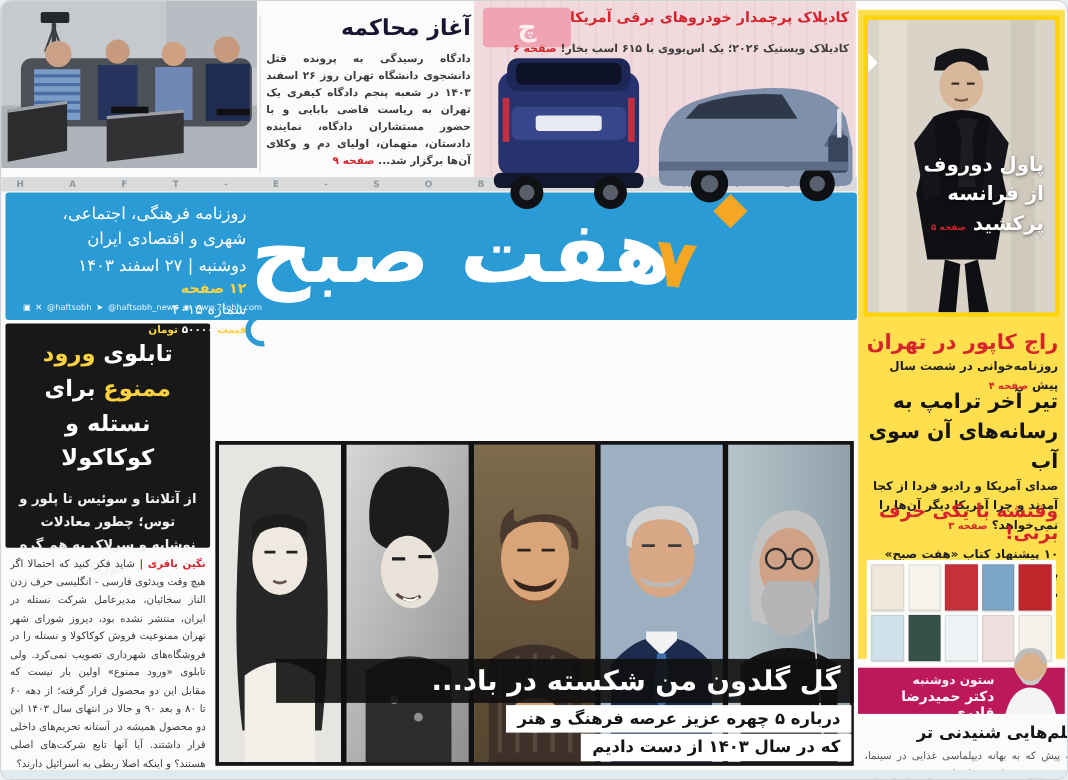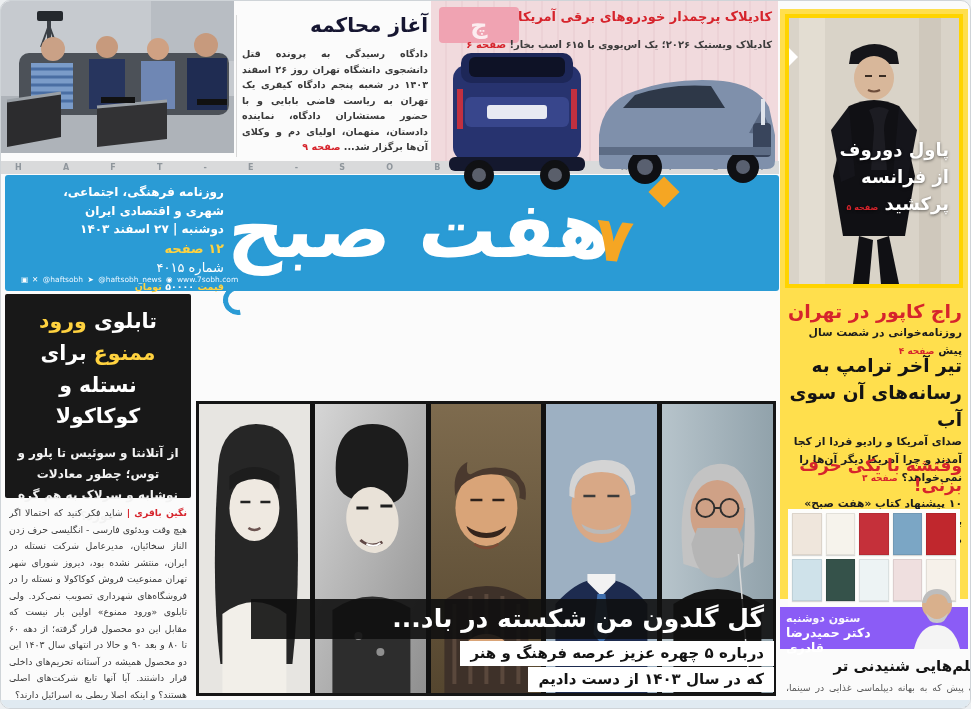--- a/index.html
+++ b/index.html
@@ -27,21 +27,21 @@
   #cad-headline{right:6px;top:8px;left:60px;font-size:13px;font-weight:900;color:#d6242c;text-align:right;letter-spacing:-0.4px;}
   #cad-subhead{right:6px;top:38px;left:6px;font-size:10px;font-weight:bold;color:#3c3c3c;text-align:right;}
   #cad-cars{left:430px;top:38px;width:347px;height:158px;z-index:6;}
 
   
   #letters-strip{left:0;top:160px;width:778px;height:13px;background:#d9dadb;overflow:hidden;}
   #letters-strip .ltr-row{display:flex;justify-content:space-between;padding:0 14px;height:13px;align-items:center;}
   #letters-strip span{font-size:8px;font-weight:bold;color:#8f969c;}
   #blue-band{left:4px;top:174px;width:774px;height:116px;background:#2a9bd5;border-radius:3px;z-index:1;}
   #mast-info{left:14px;top:8px;width:205px;text-align:right;color:#fff;}
-  #mast-info .i-line{font-size:12px;font-weight:bold;line-height:1.55;}
+  #mast-info .i-line{font-size:15px;font-weight:normal;line-height:1.55;}
   #mast-info .i-pages{font-size:13px;font-weight:900;color:#ffd23f;line-height:1.5;}
   #mast-info .i-num{font-size:13px;font-weight:normal;line-height:1.6;}
   #mast-info .i-price{font-size:9.5px;font-weight:bold;color:#ffd23f;line-height:1.6;}
   #mast-info .i-price .val{color:#fff;}
   #mast-social{left:14px;bottom:7px;font-size:7.5px;color:#eaf6ff;direction:ltr;text-align:left;}
   #mast-social .ic{display:inline-block;margin:0 2px;color:#fff;}
   #logo-script{left:180px;top:-4px;width:470px;height:120px;color:#fff;
      font-size:78px;font-weight:900;text-align:center;line-height:118px;
      transform:skewX(-4deg);letter-spacing:-4px;text-shadow:0 0 2px #2a9bd5;}
   #logo-seven{left:590px;top:28px;font-size:62px;font-weight:900;color:#f5a623;transform:rotate(6deg);}
@@ -87,21 +87,21 @@
   #durov-arrow{position:absolute;left:0;top:30px;width:0;height:0;border:9px solid transparent;border-left-color:#fff;z-index:3;}
   .rc-sec{position:absolute;left:6px;right:6px;text-align:right;}
   .rc-title-red{font-size:19px;font-weight:900;color:#d6242c;letter-spacing:-0.5px;line-height:1.3;}
   .rc-title-blk{font-size:18.5px;font-weight:900;color:#141414;letter-spacing:-0.5px;line-height:1.45;}
   .rc-sub{font-size:10.8px;font-weight:bold;color:#1d1d1d;line-height:1.65;}
   .rc-sub .pgref{font-size:9px;}
   #rc-books-title{font-size:17px;font-weight:900;color:#d6242c;}
   #rc-covers{position:absolute;left:8px;right:8px;top:500px;background:#fdfdfb;padding:4px;box-sizing:border-box;}
   .cov-row{display:flex;gap:4px;margin-bottom:4px;}
   .cover{flex:1;height:40px;border:1px solid #00000014;box-shadow:0 1px 1px rgba(0,0,0,.15);}
-  #rc-monday{position:absolute;left:0;top:598px;width:188px;height:42px;background:#8b5cf6;color:#fff;text-align:left;
+  #rc-monday{position:absolute;left:0;top:598px;width:188px;height:42px;background:#be185d;color:#fff;text-align:right;
              padding:5px 64px 0 6px;box-sizing:border-box;}
   #rc-monday .m1{font-size:11px;font-weight:bold;opacity:.95;}
   #rc-monday .m2{font-size:12.5px;font-weight:900;}
   #monday-head{position:absolute;right:2px;bottom:0;width:58px;height:66px;overflow:visible;}
   #rc-films{position:absolute;left:6px;right:6px;top:648px;text-align:right;}
   #rc-films .f-title{font-size:15px;font-weight:900;color:#141414;}
   #rc-films .f-body{margin-top:5px;font-size:9.3px;color:#555;line-height:1.7;text-align:justify;height:34px;overflow:hidden;}
 
   
   #bottom-strip{left:0;top:699px;width:971px;height:10px;background:#e0eaf1;z-index:8;}

